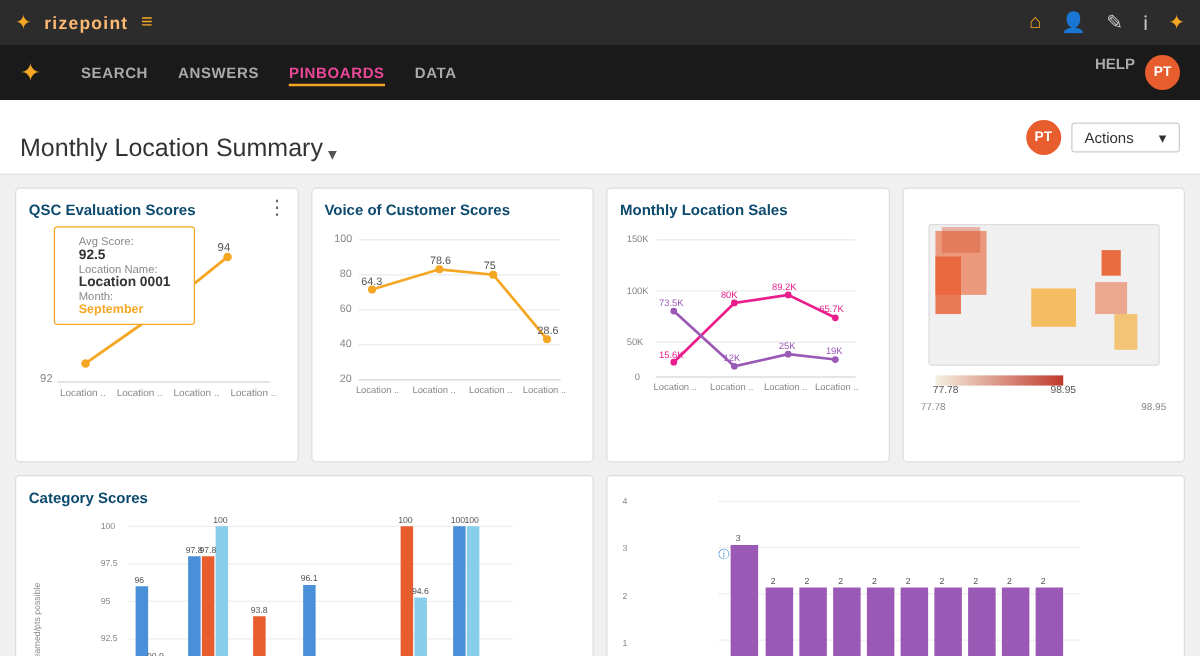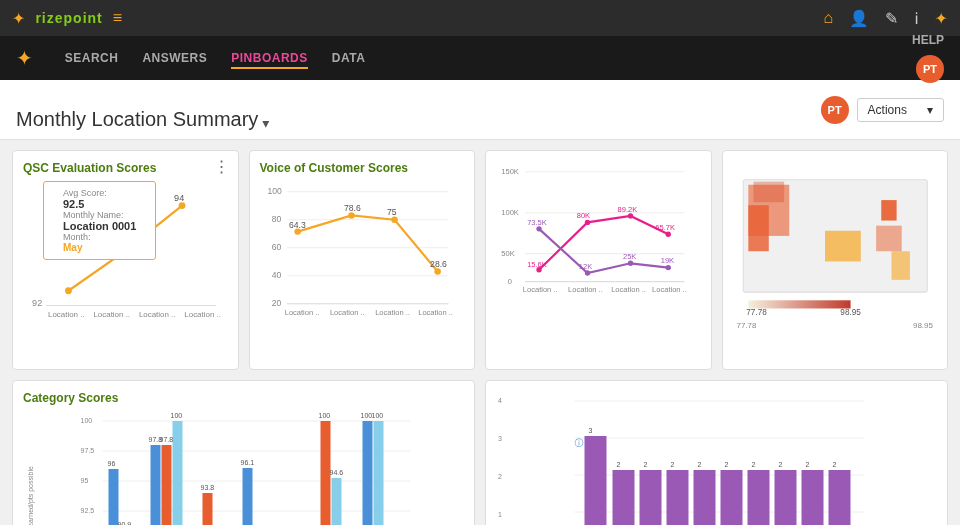--- a/index.html
+++ b/index.html
@@ -8,21 +8,21 @@
     
     .top-bar {
       background: #2c2c2c;
       height: 36px;
       display: flex;
       align-items: center;
       justify-content: space-between;
       padding: 0 12px;
     }
     .top-bar-left { display: flex; align-items: center; gap: 10px; }
-    .logo-text { color: #84cc16; font-size: 14px; font-weight: bold; letter-spacing: 1px; }
+    .logo-text { color: #fdba74; font-size: 14px; font-weight: bold; letter-spacing: 1px; }
     .logo-icon { color: #f5a623; font-size: 16px; }
     .hamburger { color: #f5a623; font-size: 16px; cursor: pointer; }
     .top-bar-right { display: flex; align-items: center; gap: 16px; }
     .top-bar-icon { color: #ccc; font-size: 16px; cursor: pointer; }
     .top-bar-icon.home { color: #f5a623; }
 
     
     .main-nav {
       background: #1a1a1a;
       height: 44px;
@@ -40,21 +40,21 @@
       letter-spacing: 0.5px;
       cursor: pointer;
       padding: 4px 0;
       text-transform: uppercase;
     }
     .nav-item.active {
       color: #ec4899;
       border-bottom: 2px solid #f5a623;
       padding-bottom: 2px;
     }
-    .main-nav-right { display: flex; align-items: flex-end; gap: 8px; flex-direction: column; }
+    .main-nav-right { display: flex; align-items: flex-start; gap: 8px; }
     .help-btn { color: #aaa; font-size: 12px; font-weight: 600; cursor: pointer; }
     .user-avatar-nav {
       width: 28px; height: 28px; border-radius: 50%;
       background: #e85d2e; color: white;
       display: flex; align-items: center; justify-content: center;
       font-size: 11px; font-weight: bold; cursor: pointer;
     }
 
     
     .page-header {
@@ -111,21 +111,21 @@
       background: white;
       border: 1px solid #ddd;
       border-radius: 4px;
       padding: 10px;
       position: relative;
       overflow: hidden;
     }
     .chart-title {
       font-size: 12px;
       font-weight: 600;
-      color: #4d7c0f;
+      color: #0c4a6e;
       margin-bottom: 6px;
     }
     .chart-menu {
       position: absolute;
       top: 8px;
       right: 8px;
       color: #666;
       cursor: pointer;
       font-size: 16px;
       line-height: 1;
@@ -212,24 +212,24 @@
 
 <div class="dashboard">
 
   <div class="chart-card">
     <div class="chart-title">QSC Evaluation Scores</div>
     <span class="chart-menu">⋮</span>
     
     <div class="tooltip-box">
       <div class="t-label">Avg Score:</div>
       <div class="t-value">92.5</div>
-      <div class="t-label">Monthly Name:</div>
+      <div class="t-label">Location Name:</div>
       <div class="t-value">Location 0001</div>
       <div class="t-label">Month:</div>
-      <div class="t-highlight">May</div>
+      <div class="t-highlight">September</div>
     </div>
     <svg class="chart-svg" viewBox="0 0 180 120">
 
       <text x="8" y="108" font-size="8" fill="#888">92</text>
 
       <polyline points="40,95 90,60 140,20" fill="none" stroke="#f5a623" stroke-width="2"></polyline>
 
       <circle cx="40" cy="95" r="3" fill="#f5a623"></circle>
       <circle cx="90" cy="60" r="3" fill="#f5a623"></circle>
       <circle cx="140" cy="20" r="3" fill="#f5a623"></circle>
@@ -275,20 +275,21 @@
 
       <line x1="20" y1="114" x2="170" y2="114" stroke="#ddd" stroke-width="1"></line>
       <text x="18" y="124" font-size="7" fill="#888">Location ..</text>
       <text x="60" y="124" font-size="7" fill="#888">Location ..</text>
       <text x="102" y="124" font-size="7" fill="#888">Location ..</text>
       <text x="142" y="124" font-size="7" fill="#888">Location ..</text>
     </svg>
   </div>
 
   <div class="chart-card">
+    <div class="chart-title">Monthly Location Sales</div>
     <svg class="chart-svg" viewBox="0 0 180 130">
 
       <text x="0" y="12" font-size="7" fill="#888">150K</text>
       <text x="0" y="50" font-size="7" fill="#888">100K</text>
       <text x="0" y="88" font-size="7" fill="#888">50K</text>
       <text x="6" y="114" font-size="7" fill="#888">0</text>
 
       <line x1="22" y1="10" x2="170" y2="10" stroke="#eee" stroke-width="1"></line>
       <line x1="22" y1="48" x2="170" y2="48" stroke="#eee" stroke-width="1"></line>
       <line x1="22" y1="86" x2="170" y2="86" stroke="#eee" stroke-width="1"></line>

